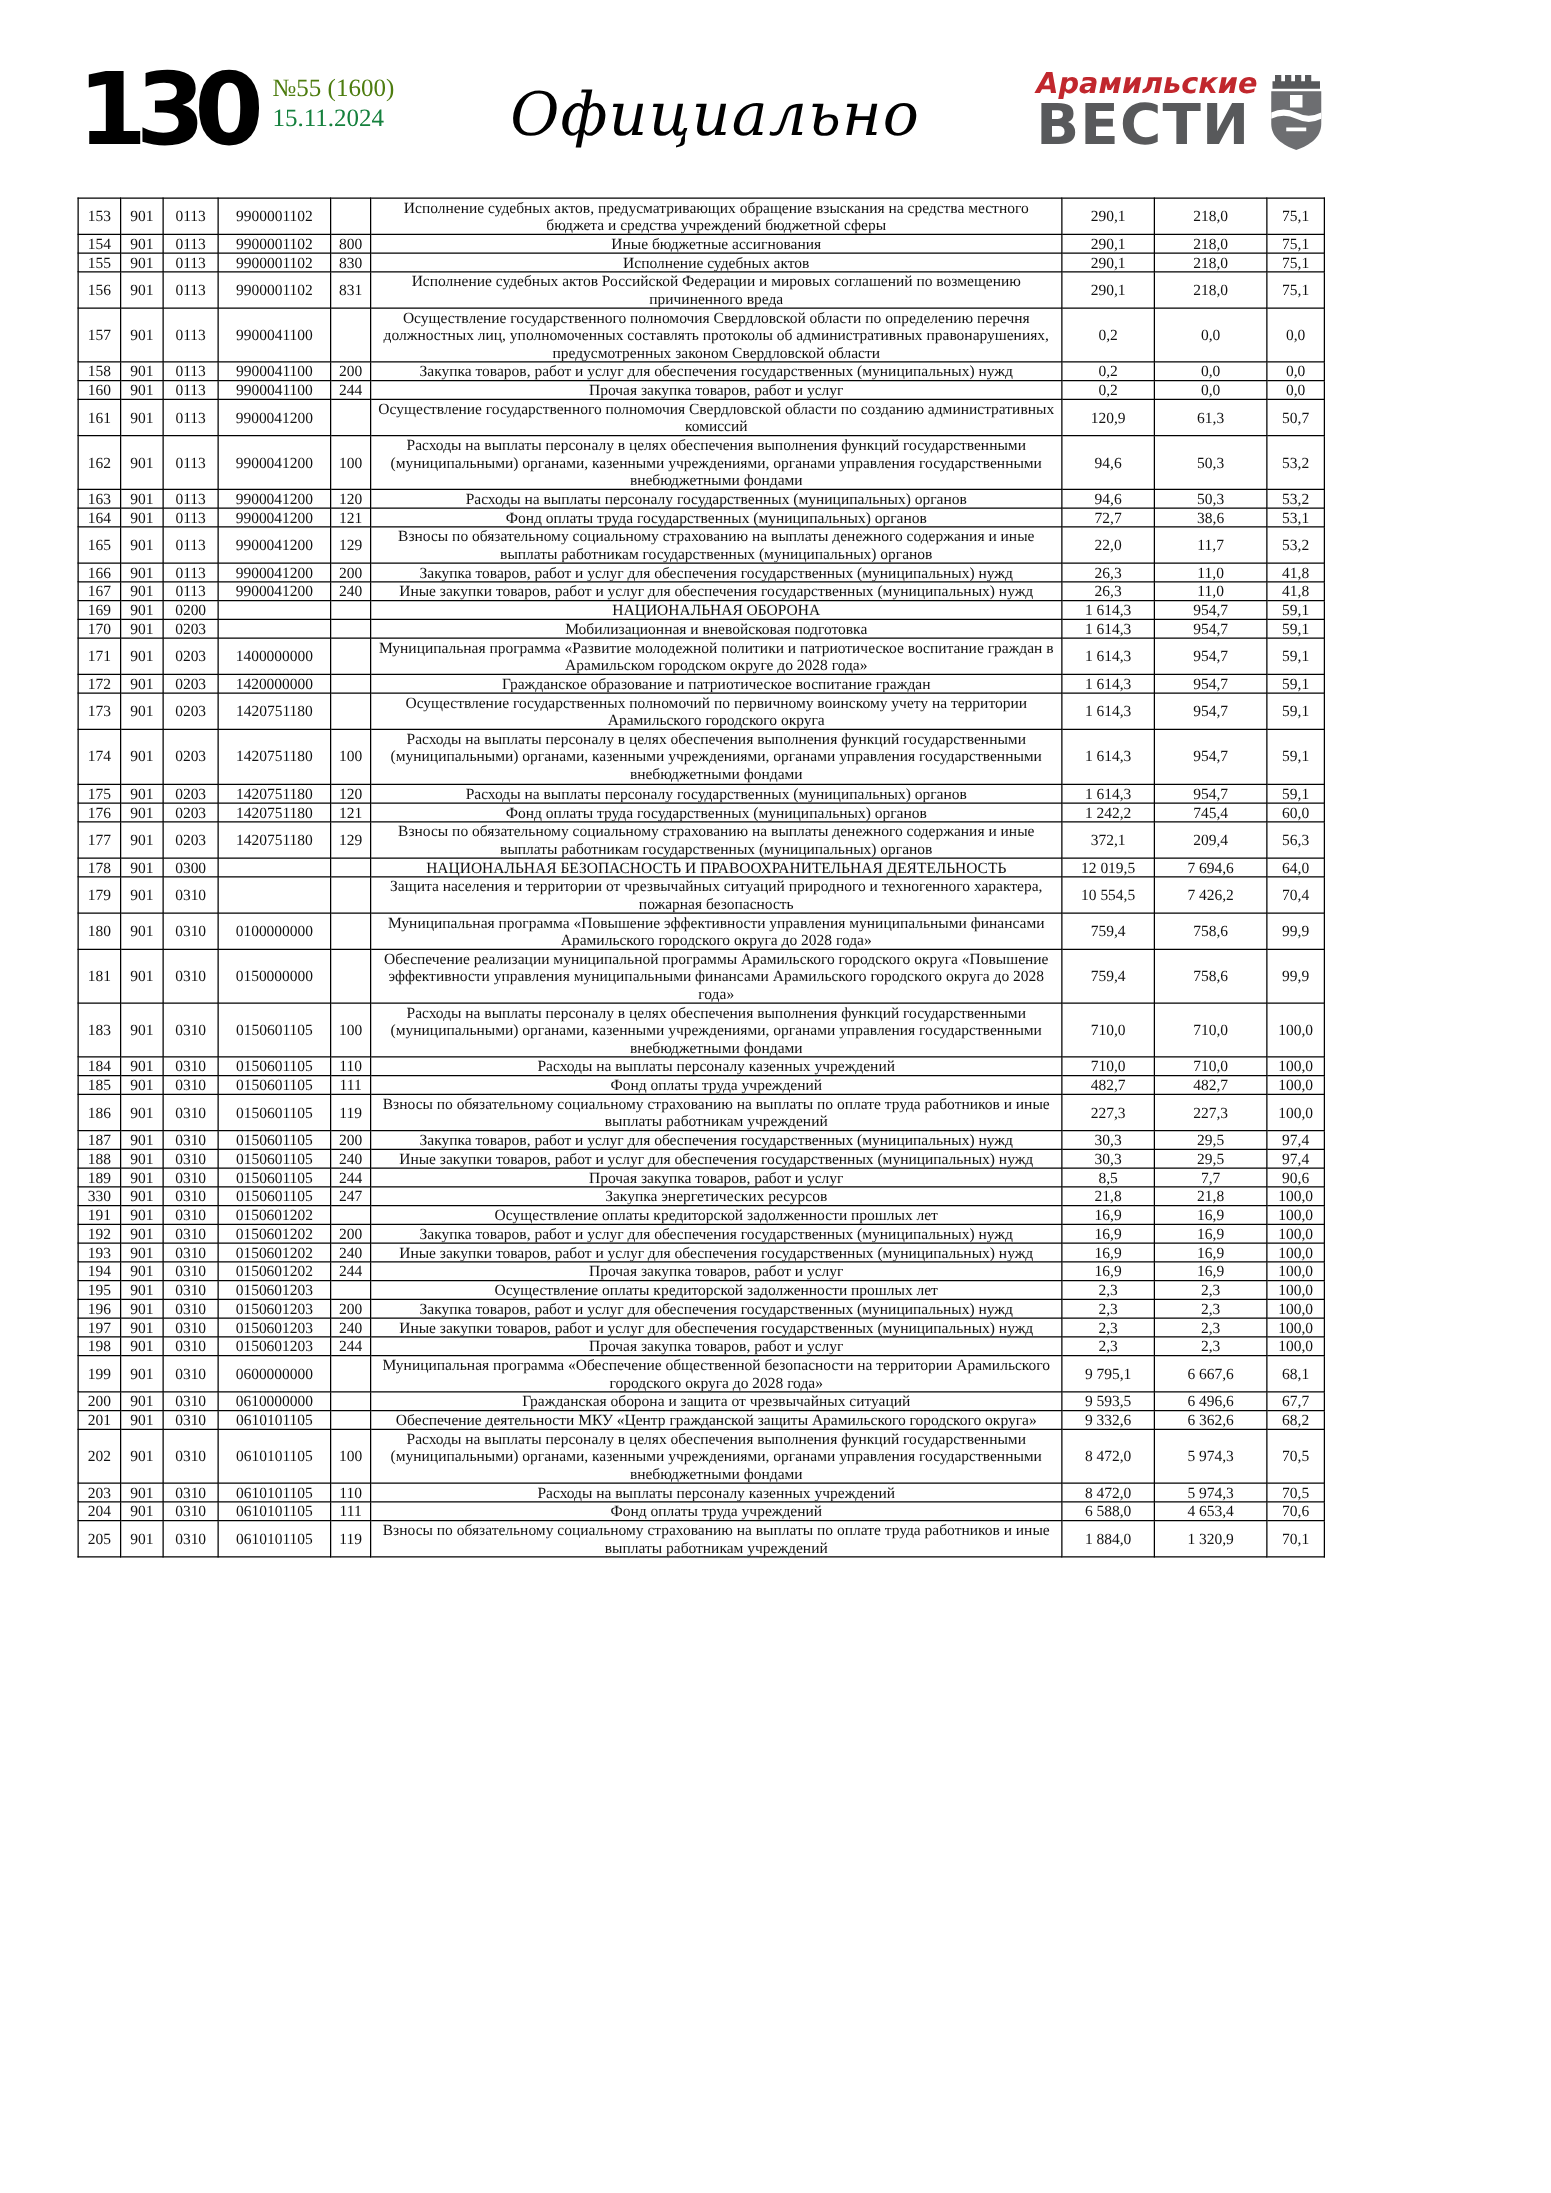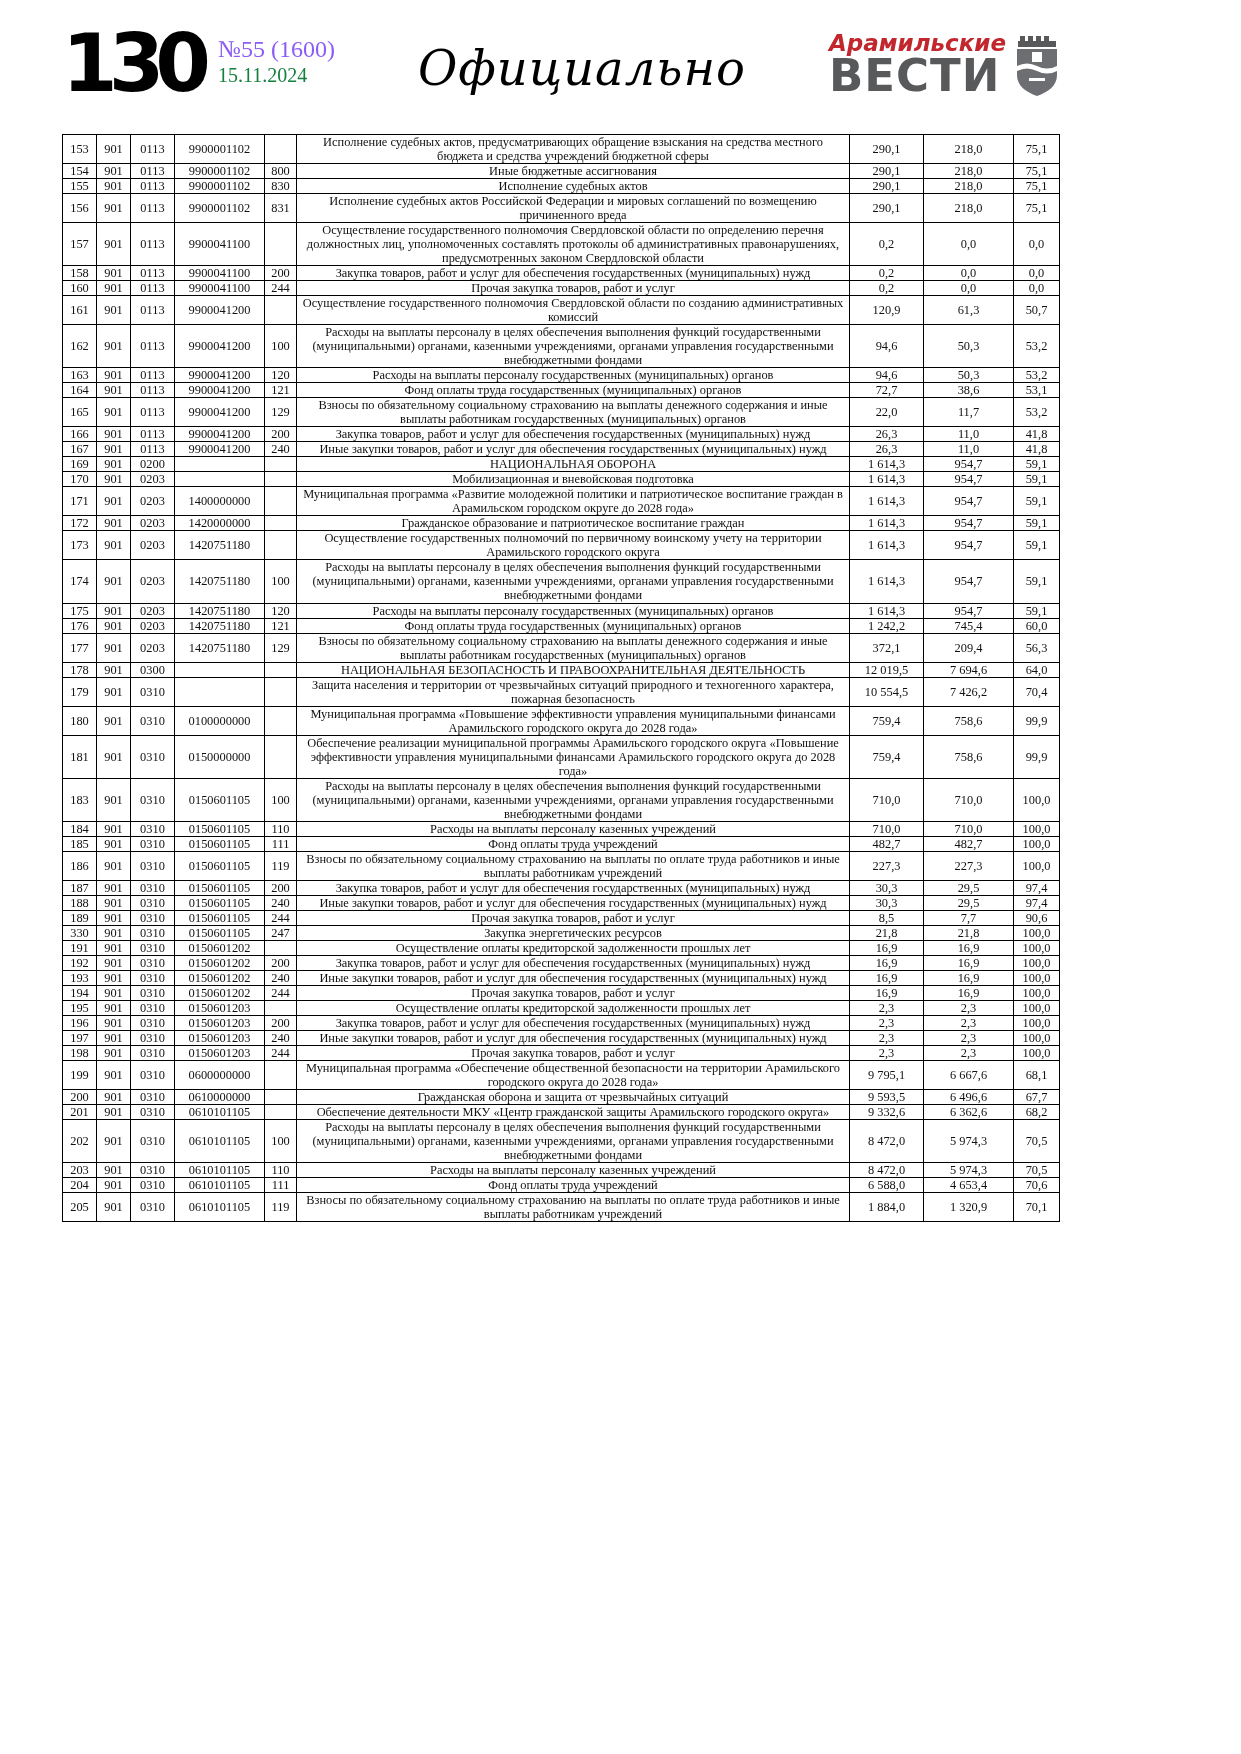--- a/index.html
+++ b/index.html
@@ -1,33 +1,33 @@
 <!DOCTYPE html>
 <html lang="ru"><head>
 <meta charset="utf-8">
 <style>
   html,body { margin:0; padding:0; background:#ffffff; }
   body {
     width:1241px; height:1754px;
     font-family:"Liberation Serif", serif;
     color:#111; overflow:hidden;
   }
-  .page { box-sizing:border-box; width:1241px; height:1274px; padding:30px 0 6px 62px; }
+  .page { box-sizing:border-box; width:1241px; height:1274px; padding:30px 0 6px 62px;margin-top:24px; }
   .content { width:998px; }
 
   
   .masthead { display:flex; align-items:flex-start; justify-content:space-between; height:96px; margin-bottom:8px; }
   .mh-left { display:flex; align-items:flex-start; }
   .page-num {
     font-family:"DejaVu Sans", sans-serif;
     font-weight:bold; font-size:80px; line-height:0.85;
     letter-spacing:-9px; margin-right:16px; color:#000;
   }
   .issue-block { padding-top:6px; }
-  .issue-no { font-size:24px; line-height:1.1; color:#8b5cf6; }
+  .issue-no { font-size:20px; line-height:1.1; color:#4d7c0f; }
   .issue-date { font-size:20px; line-height:1.3; color:#15803d; }
   .section-title {
     font-family:"DejaVu Serif", serif;
     font-style:italic; font-size:48px; line-height:1.0;
     padding-top:14px; color:#000; letter-spacing:1px;
   }
   .mh-right { display:flex; align-items:flex-end; padding-top:2px; }
   .brand { display:flex; flex-direction:column; align-items:flex-start; margin-right:8px; }
   .brand-top {
     font-family:"DejaVu Sans", sans-serif; font-style:italic; font-weight:bold;

